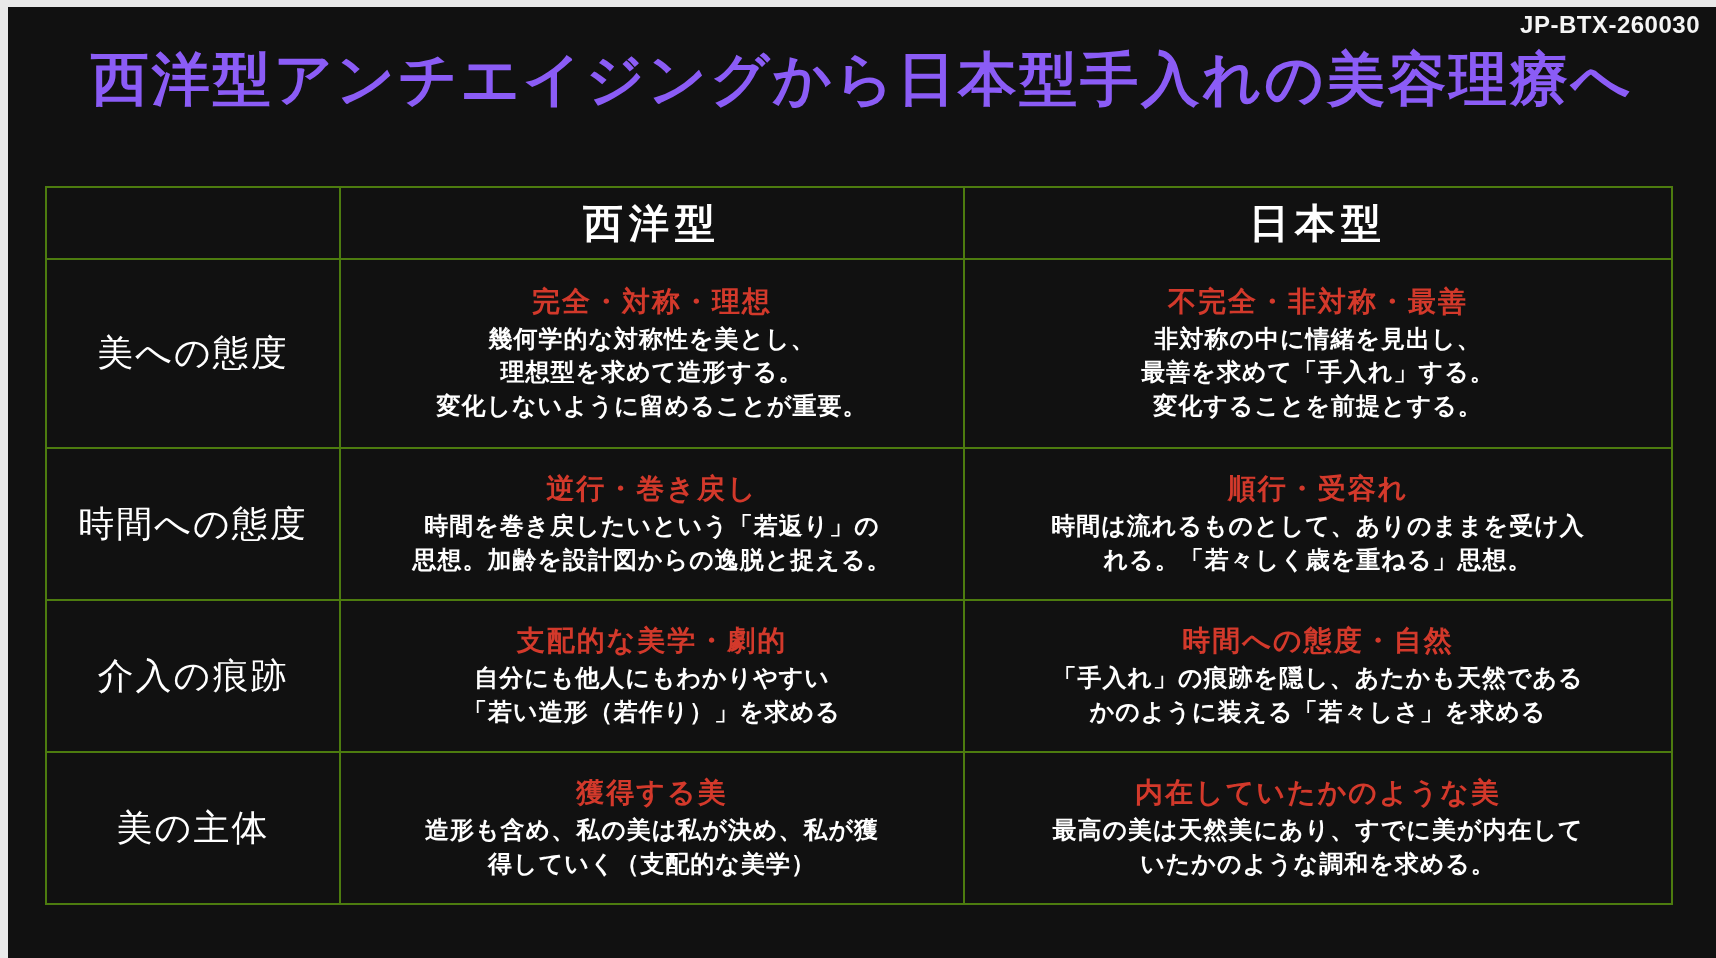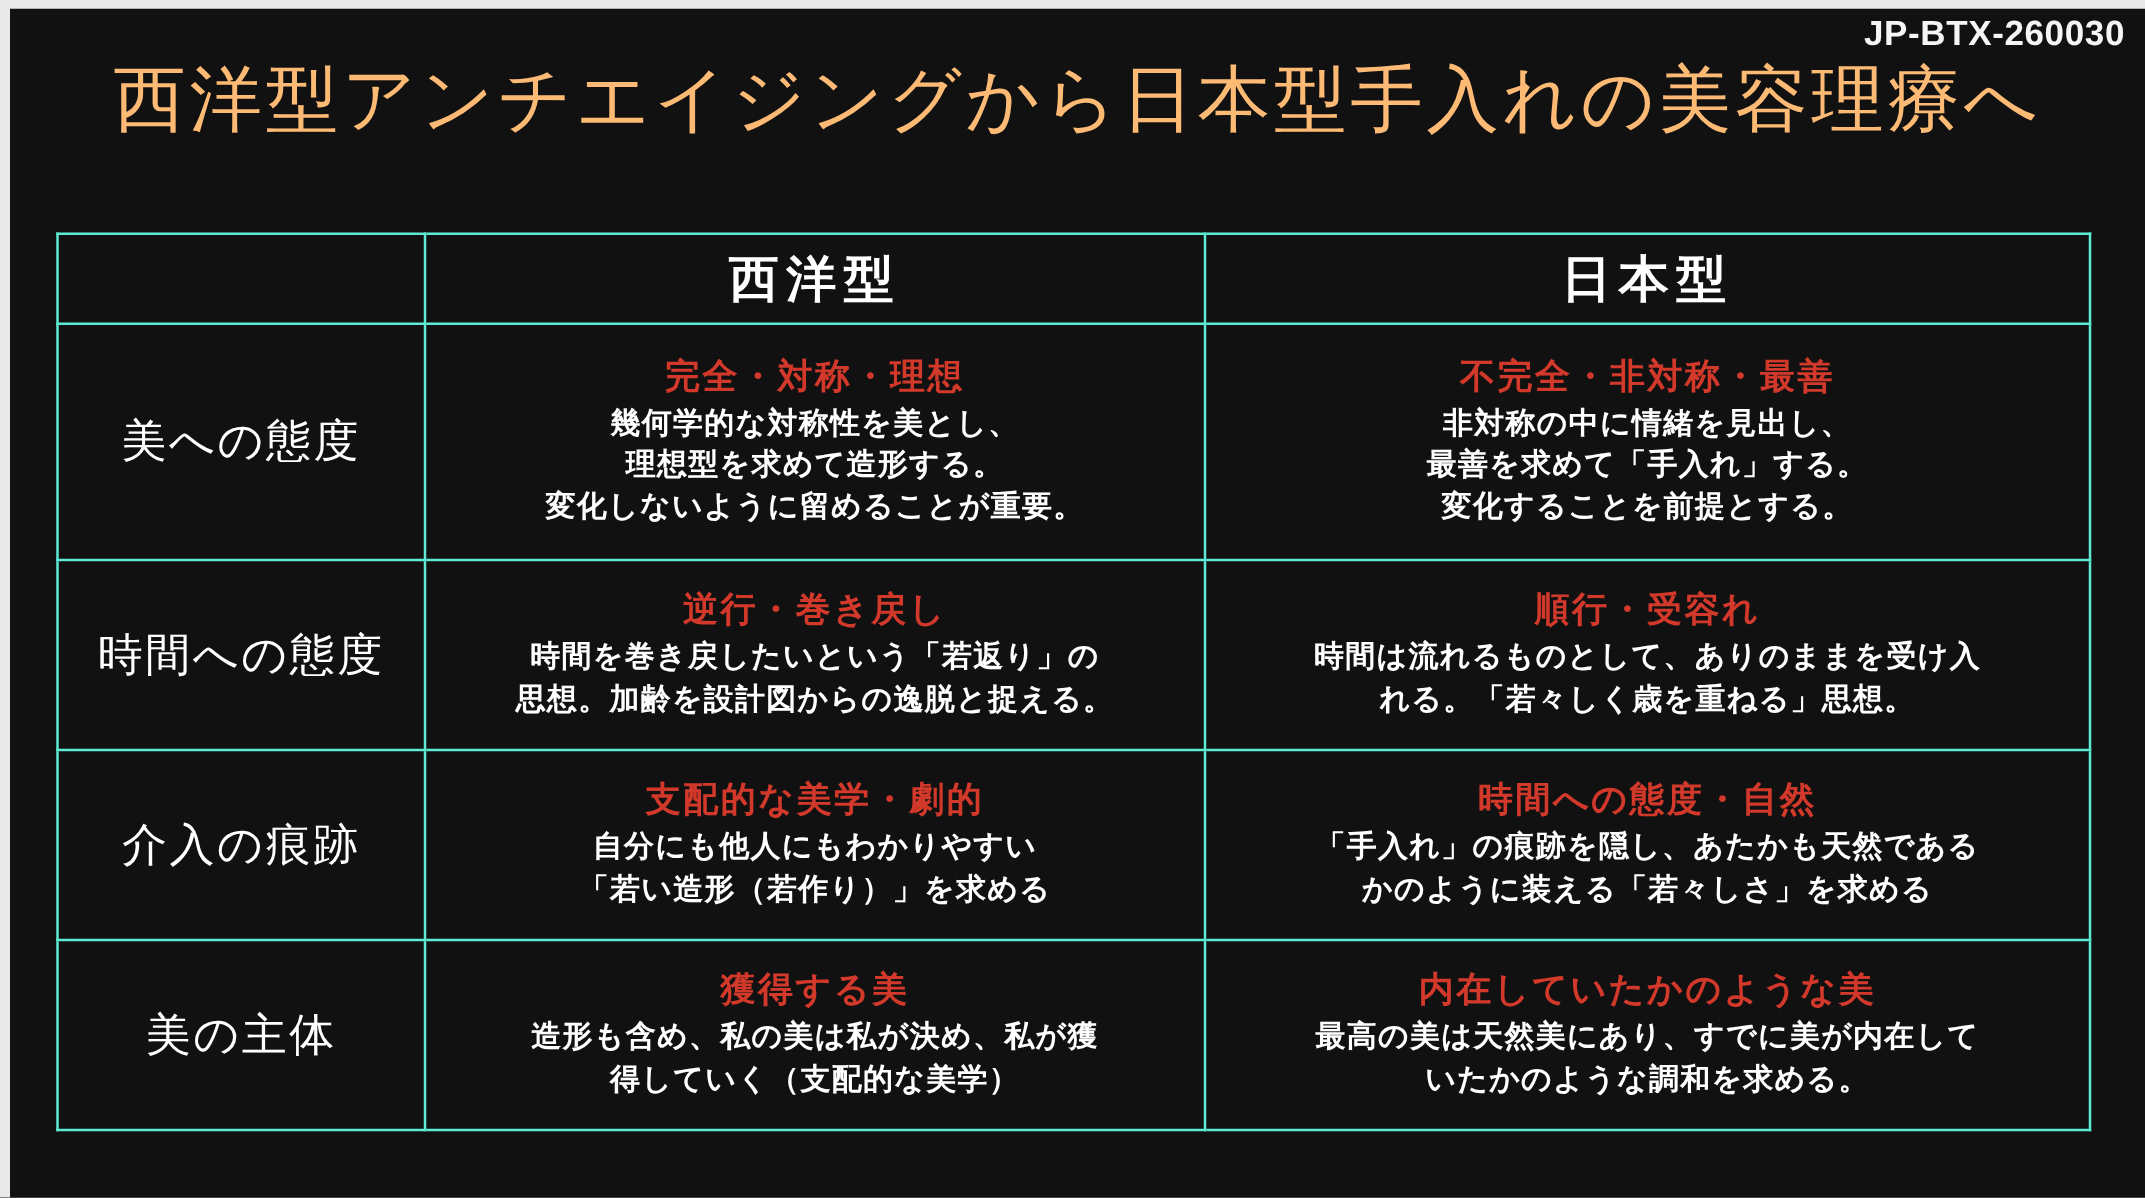--- a/index.html
+++ b/index.html
@@ -11,43 +11,43 @@
   }
   .slide{
     position:absolute;left:8px;top:7px;
     width:1708px;height:951px;
     background:#111111;
     color:#ffffff;
   }
   .doc-ref{
     position:absolute;top:4px;right:16px;
     font-family:"Liberation Sans","DejaVu Sans",sans-serif;
-    font-size:28px;font-weight:700;color:#f5f5f5;
+    font-size:24px;font-weight:700;color:#f5f5f5;
     letter-spacing:0.5px;
   }
   .title{
     margin:38px 20px 0 20px;
     text-align:center;
     font-size:58px;
-    font-weight:400;
-    color:#fdba74;
+    font-weight:700;
+    color:#8b5cf6;
     letter-spacing:3px;
     line-height:1.2;
   }
   table.cmp{
     position:absolute;left:37px;top:179px;
     width:1626px;
     border-collapse:collapse;
     table-layout:fixed;
   }
   table.cmp col.c0{width:294px;}
   table.cmp col.c1{width:624px;}
   table.cmp col.c2{width:708px;}
   table.cmp th, table.cmp td{
-    border:2px solid #5eead4;
+    border:2px solid #4d7c0f;
     text-align:center;
     vertical-align:middle;
     padding:6px 8px;
   }
   tr.r-header{height:72px;}
   tr.r-0{height:189px;}
   tr.r-1,tr.r-2,tr.r-3{height:152px;}
   th.colhead{
     font-size:40px;font-weight:700;color:#ffffff;letter-spacing:6px;
   }

